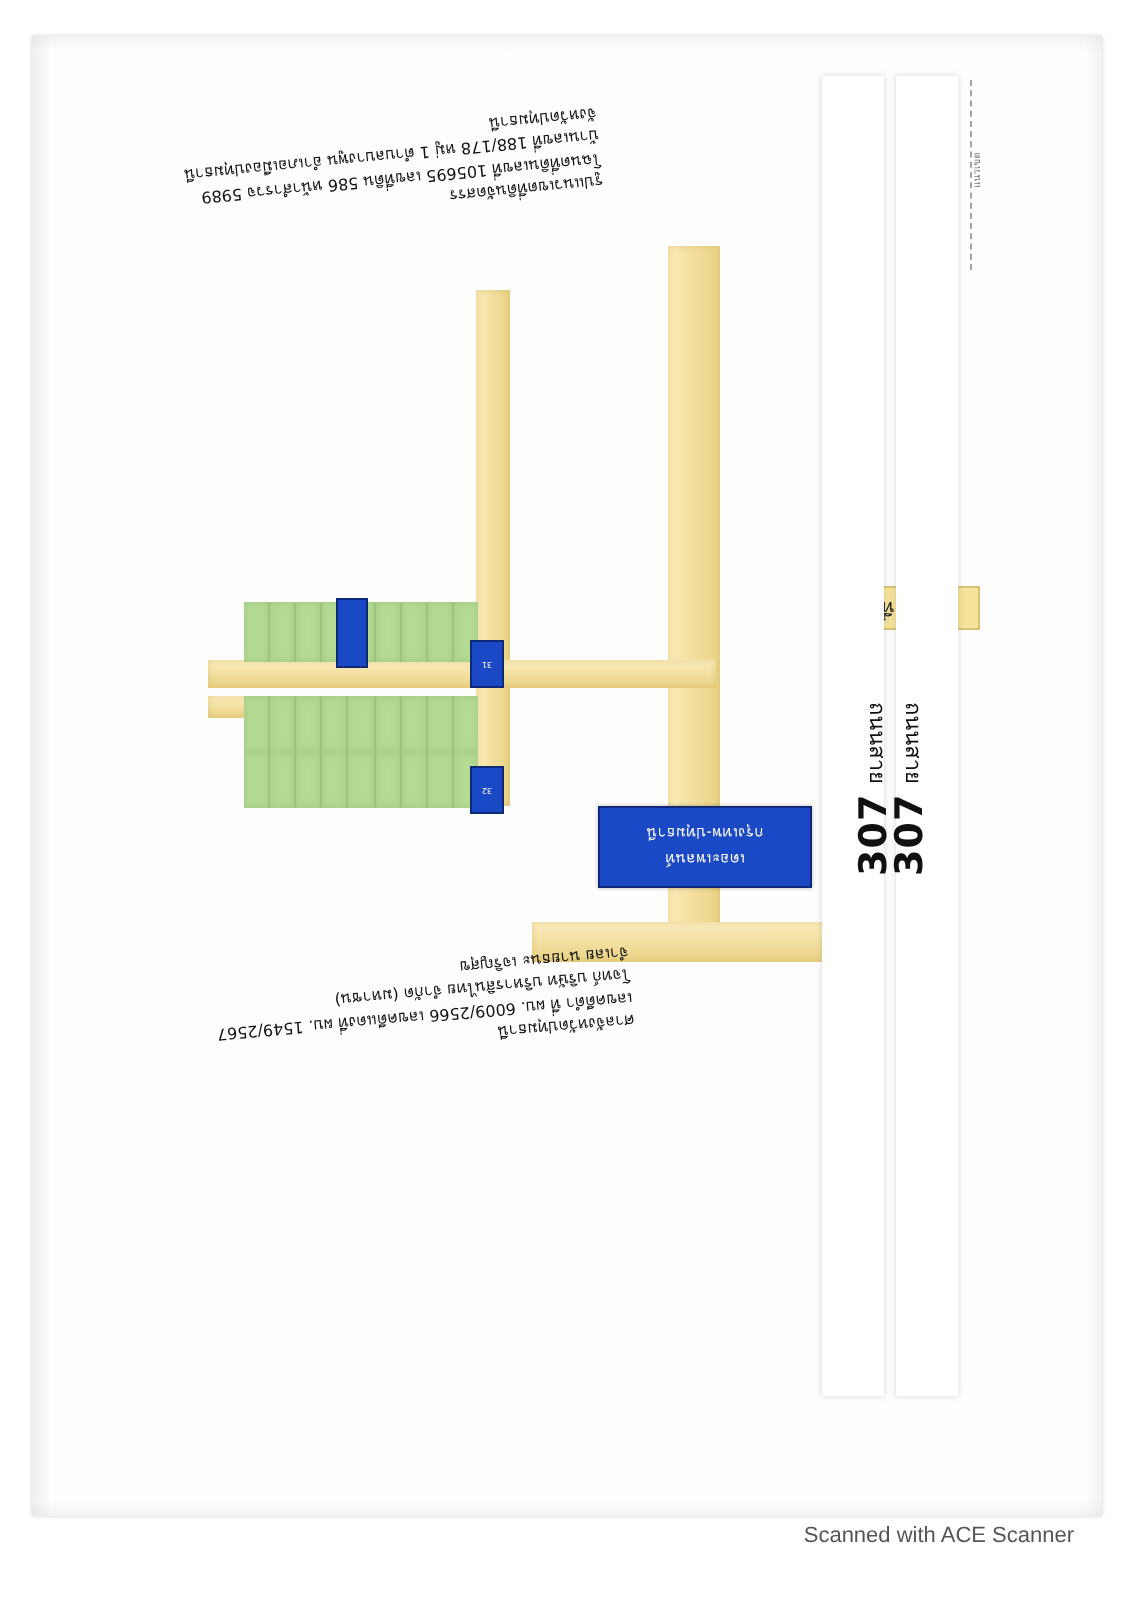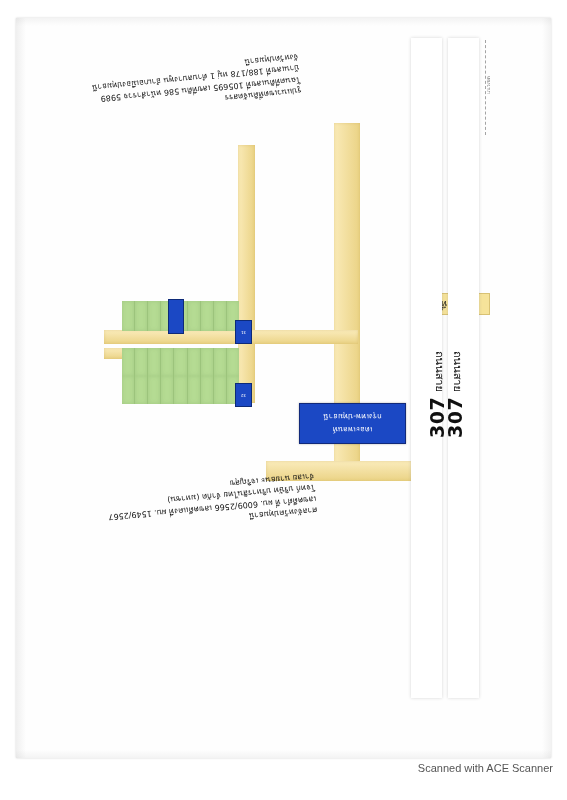--- a/index.html
+++ b/index.html
@@ -255,21 +255,21 @@
     position: absolute;
     left: 0;
     top: 0;
     transform: rotate(-5deg);
     transform-origin: 210px 540px;
   }
 
   
   #scan-footer {
     position: absolute;
-    left: 16px;
+    left: 0;
     top: 762px;
     width: 551px;
     text-align: right;
     padding-right: 14px;
     box-sizing: border-box;
     font-family: "Liberation Sans", sans-serif;
     font-size: 11px;
     color: #555555;
   }
 </style>

